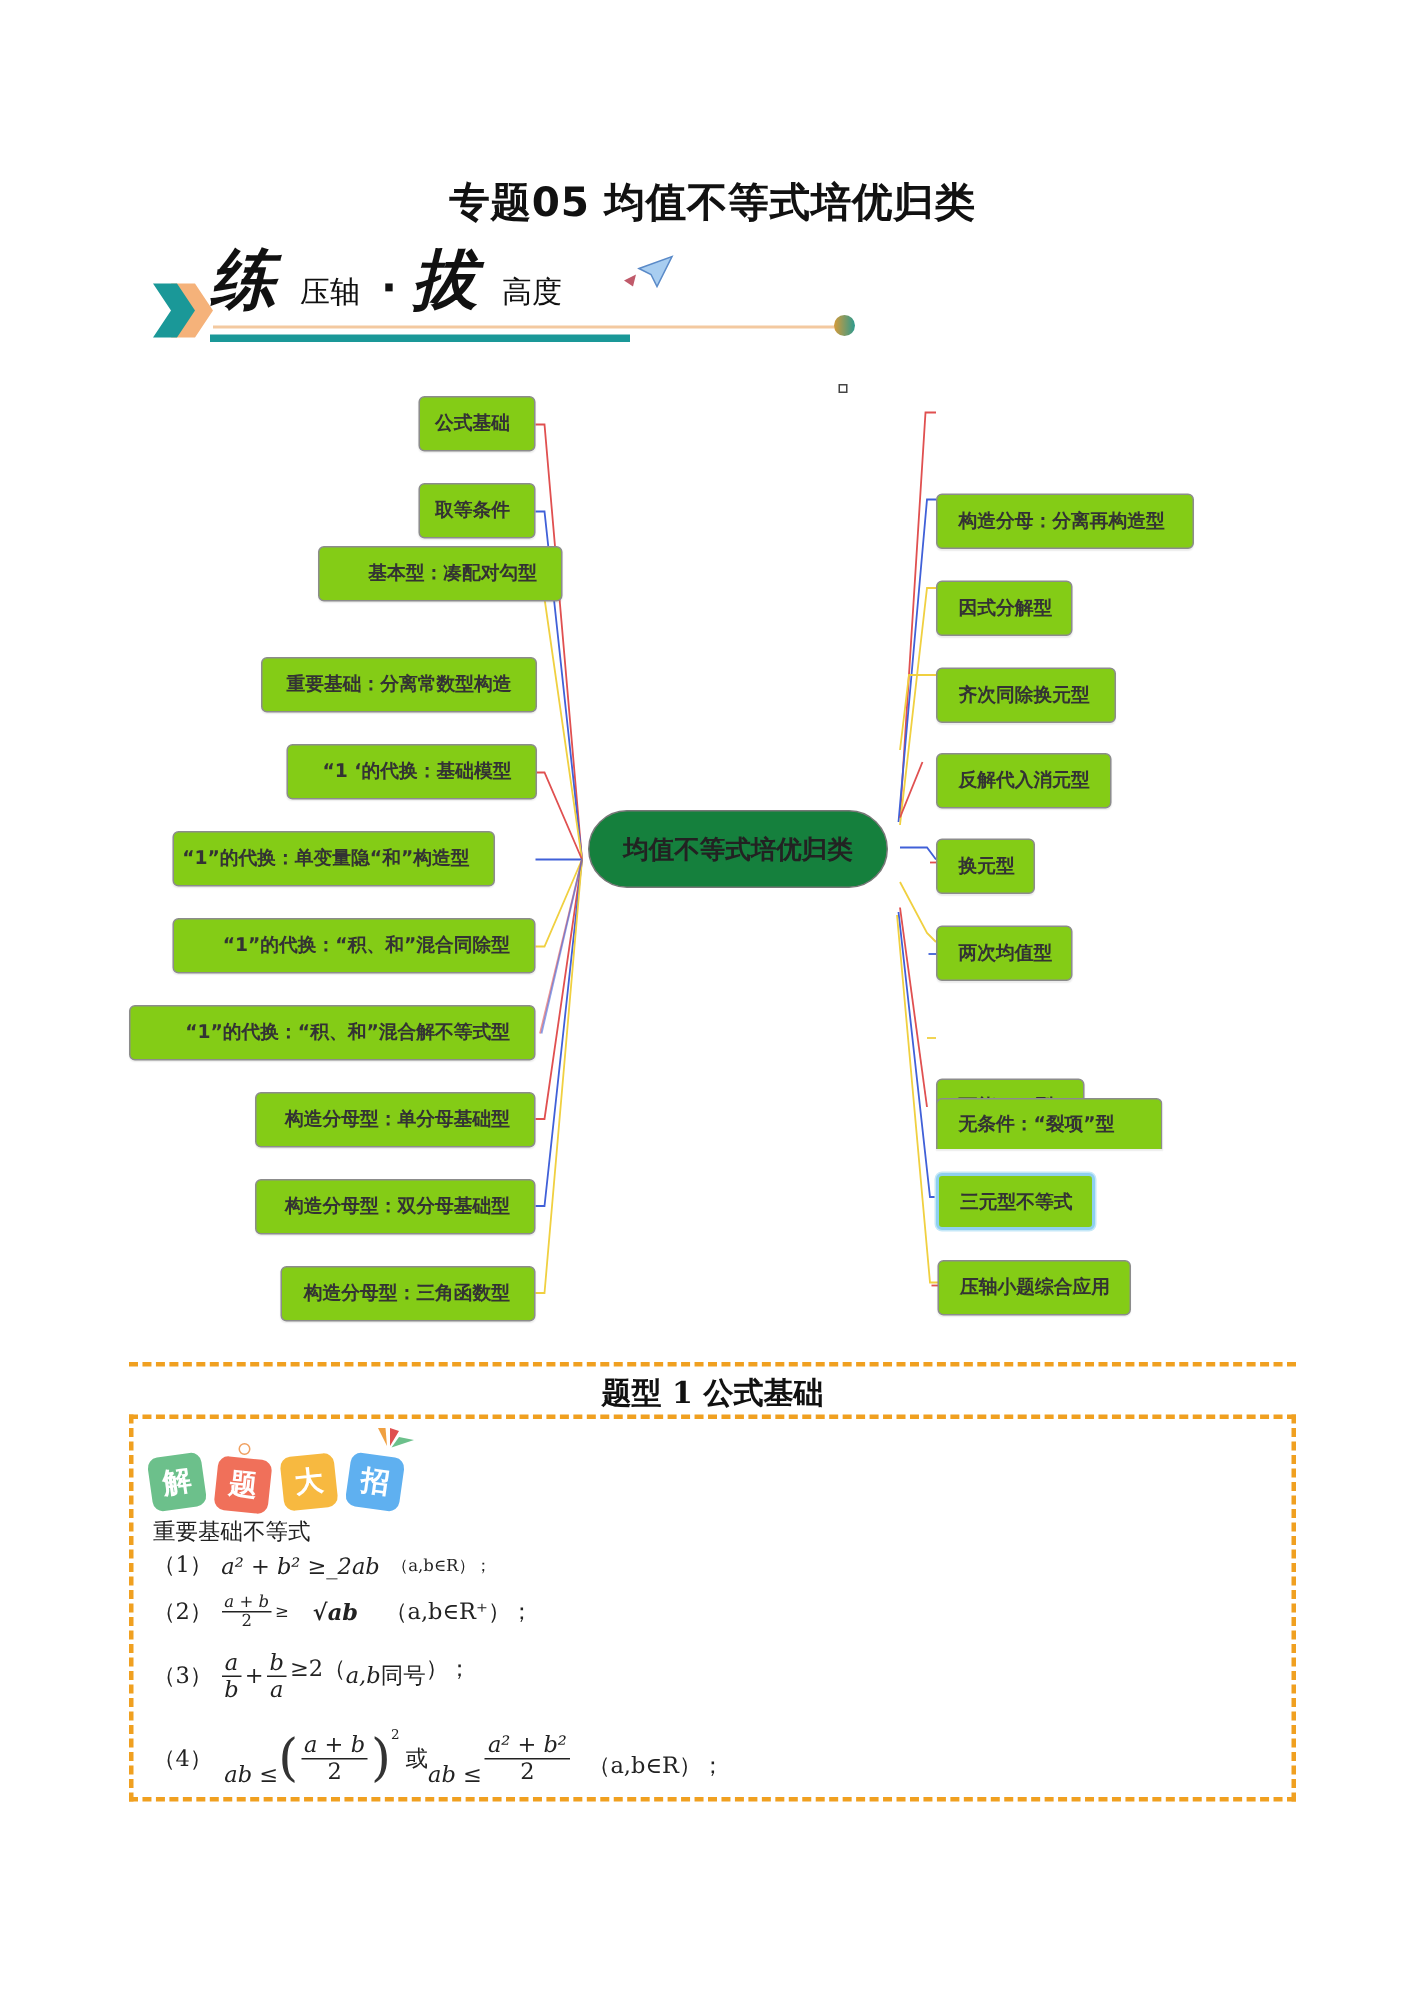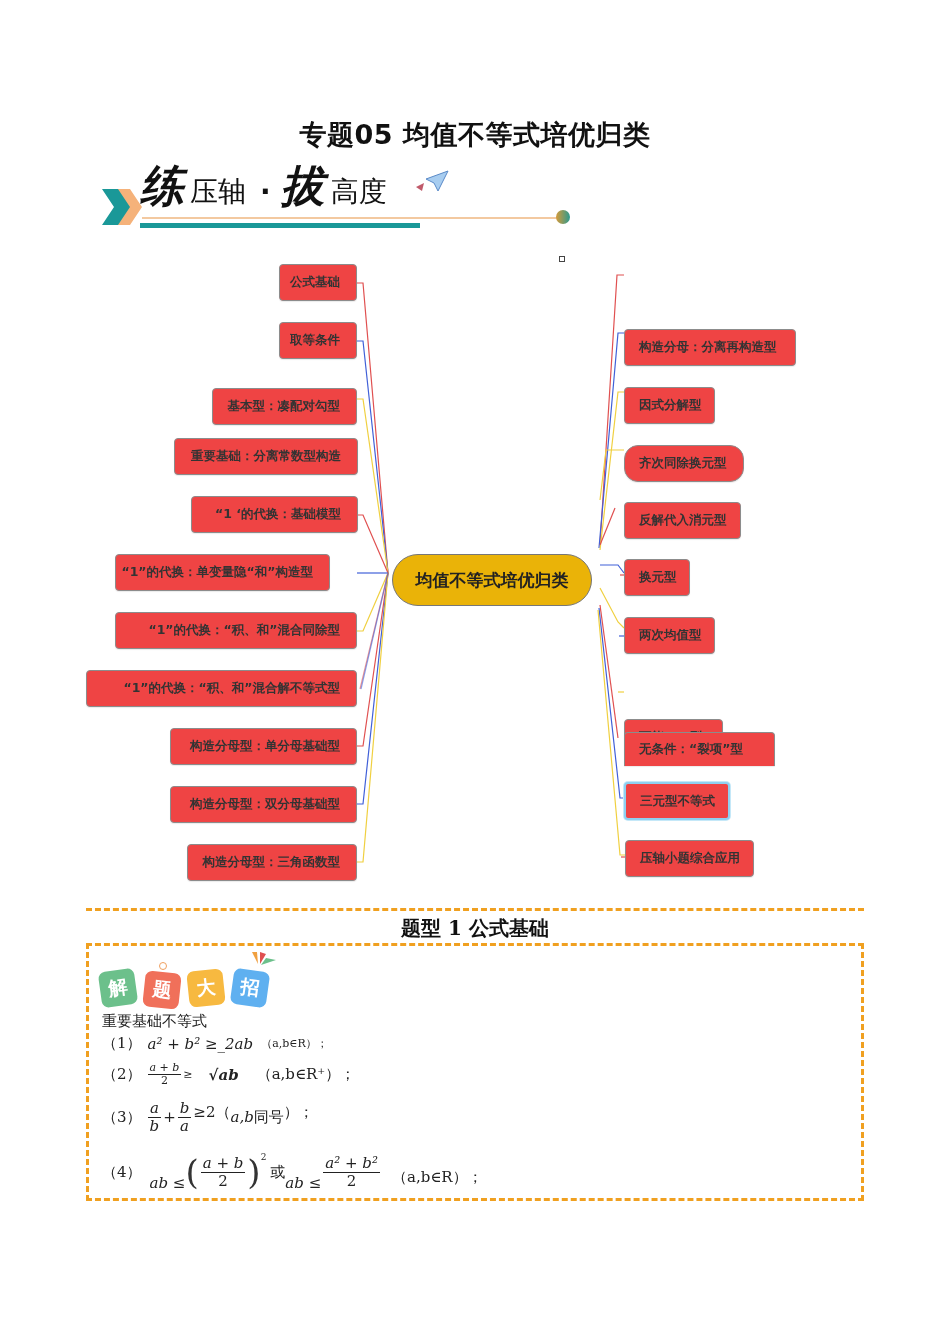--- a/index.html
+++ b/index.html
@@ -9,42 +9,42 @@
     .doc-title {
       position: absolute; left: 0; top: 117px; width: 950px; text-align: center;
       font-size: 27px; font-weight: bold; color: #111; letter-spacing: 0.5px;
     }
 
     
     .banner { position: absolute; left: 100px; top: 155px; width: 480px; height: 85px; }
     .chev { position: absolute; }
     .banner-text { position: absolute; left: 40px; top: 2px; display: flex; align-items: baseline; white-space: nowrap; color: #111; }
     .banner-big { font-family: "DejaVu Serif", serif; font-size: 44px; font-weight: bold; font-style: italic; }
-    .banner-small { font-size: 28px; margin-left: 6px; margin-right: 4px; }
+    .banner-small { font-size: 20px; margin-left: 16px; margin-right: 4px; }
     .banner-dot { font-size: 28px; font-weight: bold; margin: 0 10px; }
     .banner-line-thin { position: absolute; left: 42px; top: 62px; width: 415px; height: 2px; background: #f3c9a0; }
     .banner-line-thick { position: absolute; left: 40px; top: 68px; width: 280px; height: 5px; background: #1a9898; }
     .banner-ball { position: absolute; left: 456px; top: 55px; width: 14px; height: 14px; border-radius: 50%;
       background: linear-gradient(90deg, #d49a3a, #2d9a8e); }
     .plane { position: absolute; left: 316px; top: 14px; }
 
     
     .mindmap { position: absolute; left: 0; top: 0; width: 950px; height: 900px; }
     .mm-lines { position: absolute; left: 0; top: 0; }
     .node {
-      position: absolute; height: 37px; border: 1px solid #8c8c8c; border-radius: 4px; background: #ef4444;
+      position: absolute; height: 37px; border: 1px solid #8c8c8c; border-radius: 4px; background: #84cc16;
       font-size: 12.5px; font-weight: bold; color: #333; display: flex; align-items: center; justify-content: flex-end;
       padding-right: 16px; white-space: nowrap; box-shadow: 0 1px 1px rgba(0,0,0,0.08);
     }
     .node.right { justify-content: flex-start; padding-left: 14px; padding-right: 8px; }
     .node.selected { border: 2px solid #8fd0f0; box-shadow: 0 0 0 1px #c5e8f8; }
     .node.cut { border-bottom: none; border-bottom-left-radius: 0; border-bottom-right-radius: 0; }
     .center-node {
-      position: absolute; left: 392px; top: 554px; width: 200px; height: 52px; border: 1.2px solid #777;
-      border-radius: 26px; background: #eab308; display: flex; align-items: center; justify-content: center;
+      position: absolute; left: 392px; top: 540px; width: 200px; height: 52px; border: 1.2px solid #777;
+      border-radius: 26px; background: #15803d; display: flex; align-items: center; justify-content: center;
       font-size: 17px; font-weight: bold; color: #222;
     }
     .tiny-square { position: absolute; left: 559px; top: 256px; width: 6px; height: 6px; border: 1px solid #444; }
 
     
     .section-header-border { position: absolute; left: 86px; top: 908px; width: 778px; height: 0; border-top: 3px dashed #f0a020; }
     .section-title { position: absolute; left: 0; top: 915px; width: 950px; text-align: center;
       font-family: "DejaVu Serif", serif; font-size: 20px; font-weight: bold; color: #111; }
     .tip-box {
       position: absolute; left: 86px; top: 943px; width: 778px; height: 258px;
@@ -123,33 +123,33 @@
       <line x1="621" y1="857" x2="626" y2="857" stroke="#e05050"></line>
     </g>
   </svg>
 
   <div class="tiny-square"></div>
 
   <div class="center-node">均值不等式培优归类</div>
 
   <div class="node" style="left:279px;top:264px;width:78px;">公式基础</div>
   <div class="node" style="left:279px;top:322px;width:78px;">取等条件</div>
-  <div class="node" style="left:212px;top:388px;width:145px;">基本型：凑配对勾型</div>
+  <div class="node" style="left:212px;top:364px;width:163px;">基本型：凑配对勾型</div>
   <div class="node" style="left:174px;top:438px;width:184px;">重要基础：分离常数型构造</div>
   <div class="node" style="left:191px;top:496px;width:167px;">“1 ‘的代换：基础模型</div>
   <div class="node" style="left:115px;top:554px;width:215px;">“1”的代换：单变量隐“和”构造型</div>
   <div class="node" style="left:115px;top:612px;width:242px;">“1”的代换：“积、和”混合同除型</div>
   <div class="node" style="left:86px;top:670px;width:271px;">“1”的代换：“积、和”混合解不等式型</div>
   <div class="node" style="left:170px;top:786px;width:187px;">构造分母型：双分母基础型</div>
   <div class="node" style="left:170px;top:728px;width:187px;">构造分母型：单分母基础型</div>
   <div class="node" style="left:187px;top:844px;width:170px;">构造分母型：三角函数型</div>
 
   <div class="node right" style="left:624px;top:329px;width:172px;">构造分母：分离再构造型</div>
   <div class="node right" style="left:624px;top:387px;width:91px;">因式分解型</div>
-  <div class="node right" style="left:624px;top:445px;width:120px;border-radius:14px;">齐次同除换元型</div>
+  <div class="node right" style="left:624px;top:445px;width:120px;">齐次同除换元型</div>
   <div class="node right" style="left:624px;top:502px;width:117px;">反解代入消元型</div>
   <div class="node right" style="left:624px;top:559px;width:66px;">换元型</div>
   <div class="node right" style="left:624px;top:617px;width:91px;">两次均值型</div>
   <div class="node right" style="left:624px;top:675px;width:99px;margin-top:44px;">万能“K”型</div>
   <div class="node right cut" style="left:624px;top:732px;width:151px;height:34px;">无条件：“裂项”型</div>
   <div class="node right selected" style="left:624px;top:782px;width:106px;height:38px;">三元型不等式</div>
   <div class="node right" style="left:625px;top:840px;width:129px;">压轴小题综合应用</div>
 </div>
 
 <div class="section-header-border"></div>

